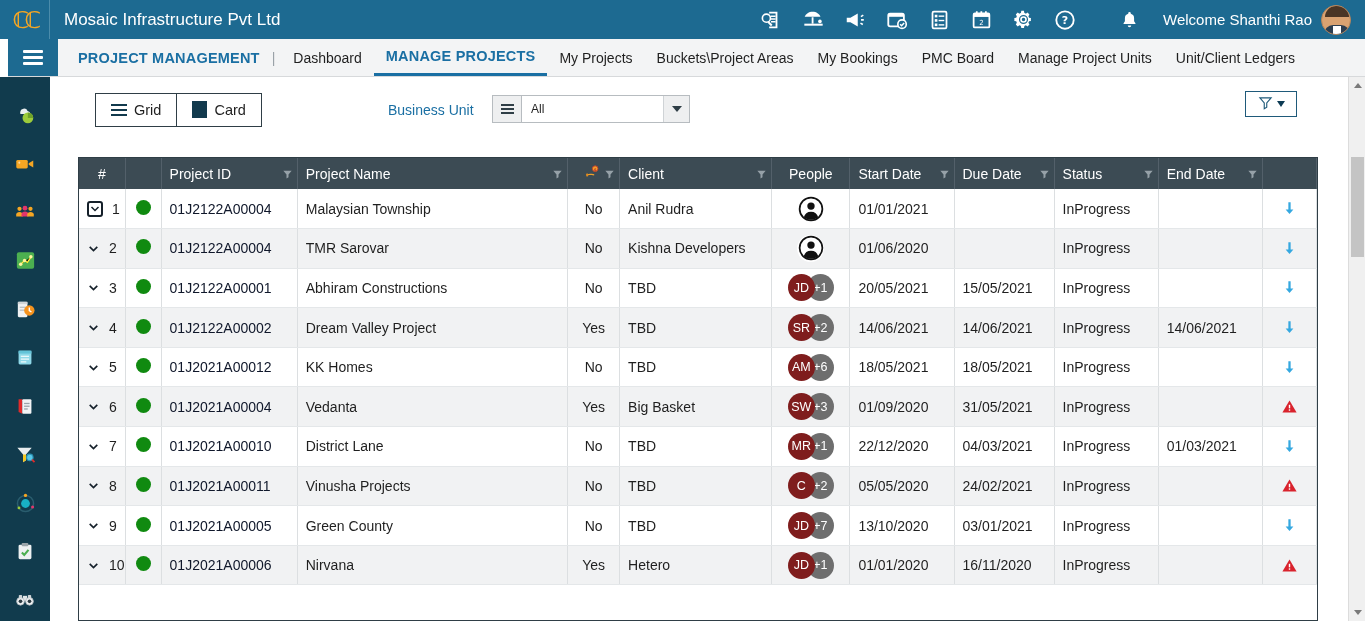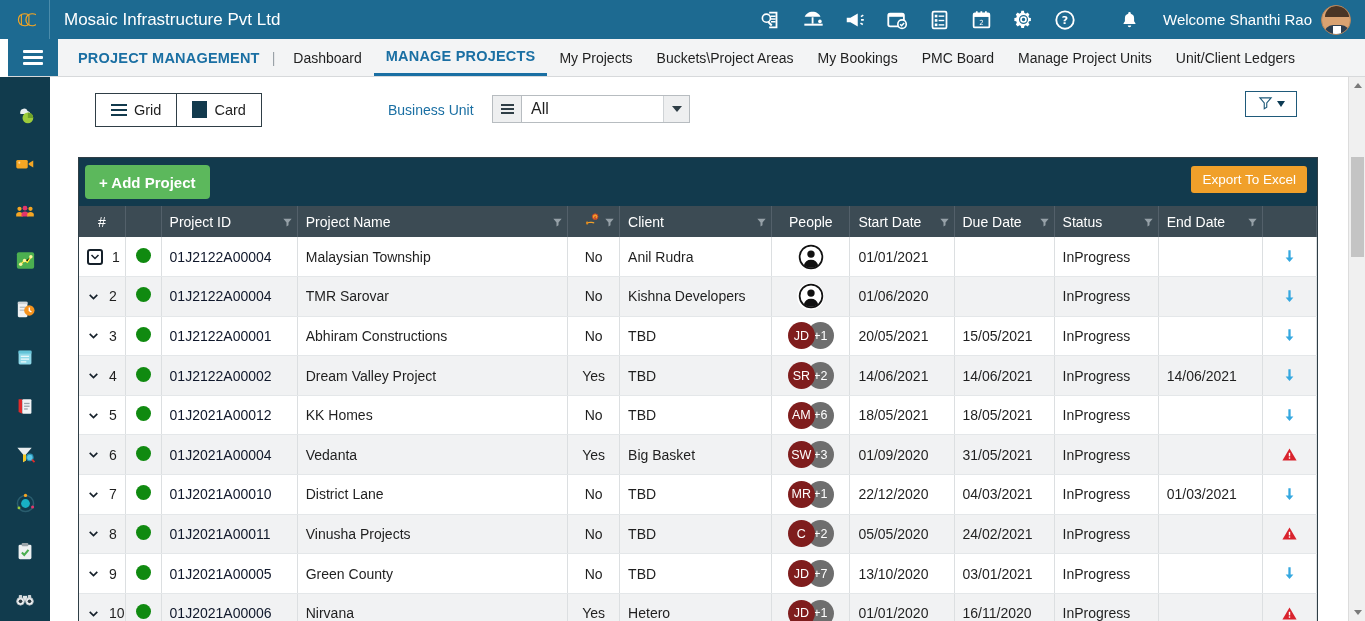--- a/index.html
+++ b/index.html
@@ -15,21 +15,21 @@
   
   .topbar {
     position: absolute; top: 0; left: 0; width: 1365px; height: 39px;
     background: #1d6a91; display: flex; align-items: center;
   }
   .logo-box {
     width: 50px; height: 39px; background: #1d6a91;
     display: flex; align-items: center; justify-content: center;
     border-right: 1px solid #4b8cab;
   }
-  .logo-glyph { color: #f5a623; font-size: 17px; font-weight: bold; letter-spacing: -5px; font-family: "DejaVu Sans", sans-serif; }
+  .logo-glyph { color: #f5a623; font-size: 23px; font-weight: bold; letter-spacing: -5px; font-family: "DejaVu Sans", sans-serif; }
   .company-name {
     color: #ffffff; font-size: 17px; padding-left: 14px; white-space: nowrap;
   }
   .topbar-spacer { flex: 1 1 auto; }
   .top-icons { display: flex; align-items: center; gap: 18px; padding-right: 8px; }
   .top-icon { width: 24px; height: 24px; display: flex; align-items: center; justify-content: center; color: #ffffff; cursor: pointer; }
   .top-icon svg { display: block; }
   .bell-wrap { margin-left: 22px; margin-right: 14px; }
   .welcome { color: #ffffff; font-size: 15px; white-space: nowrap; }
   .avatar-user {
@@ -103,21 +103,21 @@
   .bu-select-wrap {
     position: absolute; left: 442px; top: 18px; width: 198px; height: 28px;
     border: 1px solid #b7bcc0; display: flex; background: #ffffff;
   }
   .bu-icon {
     width: 29px; background: #eeeff0; border-right: 1px solid #b7bcc0;
     display: flex; align-items: center; justify-content: center;
   }
   .bu-icon .lines { width: 13px; }
   .bu-icon .lines i { display: block; height: 2px; background: #2f3e46; margin: 2px 0; }
-  .bu-value { flex: 1 1 auto; display: flex; align-items: center; padding-left: 9px; font-size: 16px; color: #1f1f1f; }
+  .bu-value { flex: 1 1 auto; display: flex; align-items: center; padding-left: 9px; font-size: 12px; color: #1f1f1f; }
   .bu-arrow {
     width: 26px; background: #eeeff0; border-left: 1px solid #cfd3d6;
     display: flex; align-items: center; justify-content: center;
   }
   .caret-dn { width: 0; height: 0; border-left: 5px solid transparent; border-right: 5px solid transparent; border-top: 6px solid #2f3e46; }
 
   .filter-btn {
     position: absolute; right: 68px; top: 14px; width: 52px; height: 26px;
     border: 1px solid #1f5a7a; background: #ffffff; display: flex; align-items: center;
     justify-content: center; gap: 4px; cursor: pointer;
@@ -478,24 +478,20 @@
         <span>
           <svg width="15" height="15" viewBox="0 0 24 24">
               <path fill="none" stroke="#1f5a7a" stroke-width="1.8" d="M3 4.5h18l-7 8.2v6.8l-4 2.5v-9.3z"></path>
             </svg>
         </span>
         <span class="caret-dn-sm"></span>
       </div>
     </div>
 
     <div class="grid-panel">
-      <div class="grid-topbar">
-        <button class="add-project">+ Add Project</button>
-        <button class="export-excel">Export To Excel</button>
-      </div>
 
       <table class="grid">
         <colgroup>
           <col style="width:46px">
             <col style="width:36px">
             <col style="width:136px">
             <col style="width:270px">
           <col style="width:52px">
             <col style="width:152px">
             <col style="width:78px">

